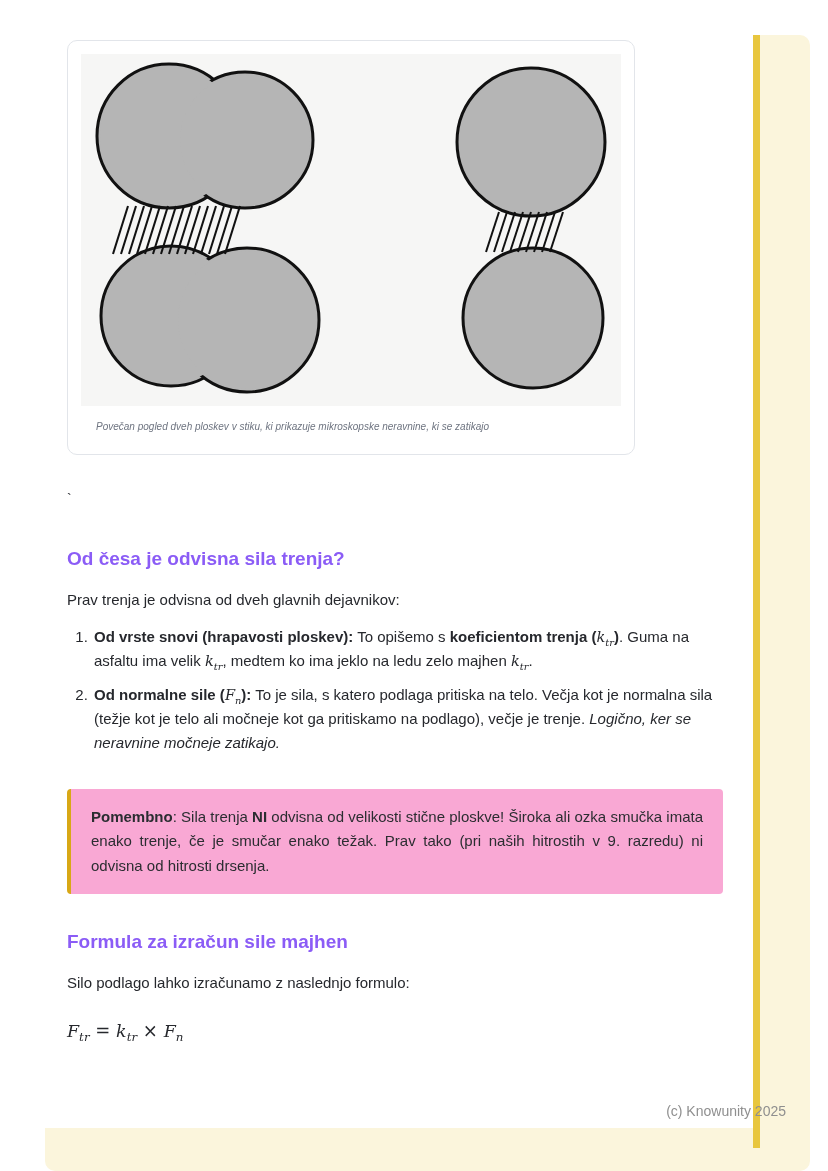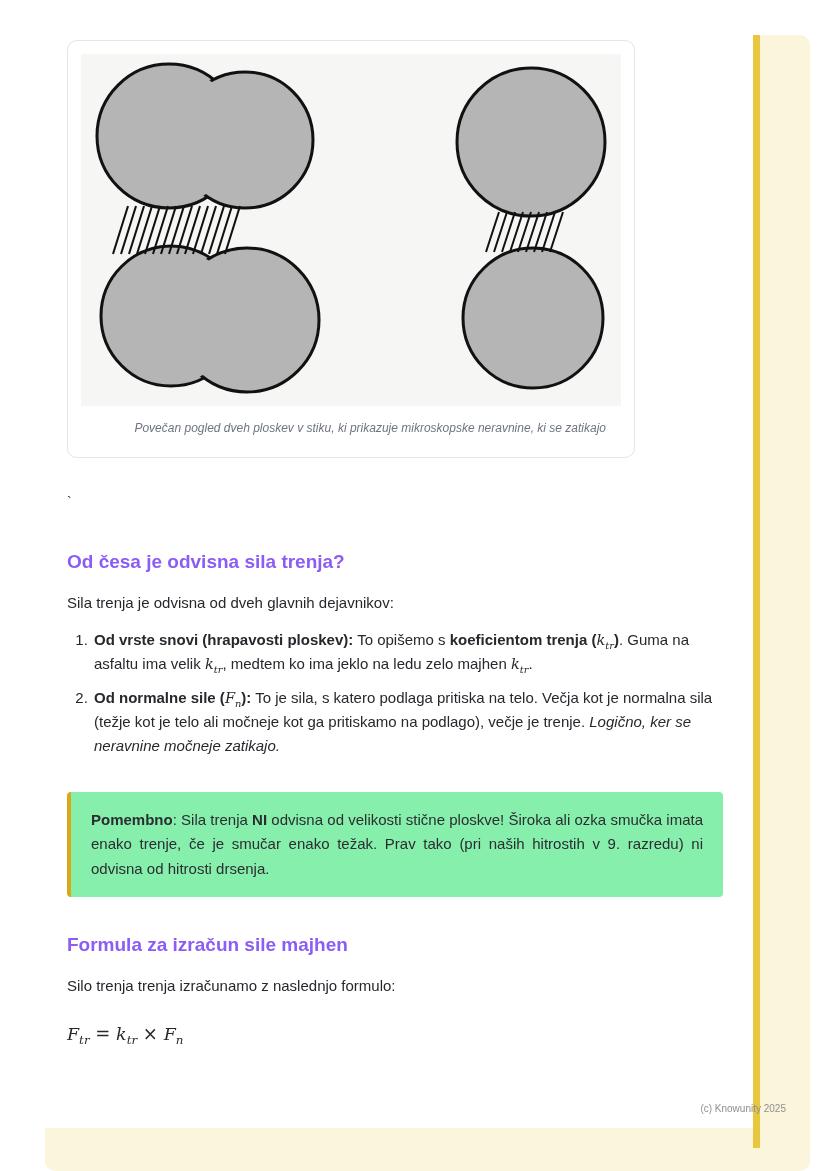--- a/index.html
+++ b/index.html
@@ -36,23 +36,23 @@
     background: #ffffff;
     border: 1px solid #e2e5ea;
     border-radius: 10px;
     padding: 13px 13px 4px;
   }
   .figure-image { background: #f6f6f5; border-radius: 4px; }
   .figure-image svg { display: block; }
   .figure-caption {
     font-style: italic;
     color: #6e7480;
-    font-size: 12px;
+    font-size: 10px;
     line-height: 1.5;
-    text-align: right;
+    text-align: left;
     max-width: 510px;
     margin: 0 auto;
     padding: 13px 6px 16px;
   }
   .stray { font-size: 14px; height: 20px; margin: 36px 0 36px; color: #26282d; }
   .heading {
     color: #8b5cf6;
     font-size: 19px;
     font-weight: 700;
     margin: 0 0 16px;
@@ -64,21 +64,21 @@
     padding-left: 25px;
     font-size: 15px;
     line-height: 1.6;
   }
   .list li { margin-bottom: 10px; padding-left: 2px; }
   .bold { font-weight: 700; margin-top: 46px; }
   .italic { font-style: italic; }
   .math { font-family: "DejaVu Serif", serif; font-style: italic; font-size: 0.97em; }
   .math sub { font-size: 0.68em; line-height: 0; font-style: italic; margin-top: 12px; }
   .callout {
-    background: #86efac;
+    background: #f9a8d4;
     border-left: 4px solid #d8a816;
     border-radius: 4px;
     box-sizing: border-box;
     width: 656px;
     padding: 16px 20px;
     margin: 0 0 36px;
   }
   .callout-text {
     margin: 0;
     font-size: 15px;
@@ -89,21 +89,21 @@
   .equation {
     width: 568px;
     text-align: left;
     font-size: 18px;
     font-family: "DejaVu Serif", serif;
     margin: 26px 0 0;
   }
   .watermark {
     position: absolute;
     top: 1068px; right: 24px;
-    font-size: 10px;
+    font-size: 14px;
     color: #8f8f8f;
     z-index: 5;
   }
 </style>
 </head>
 <body>
 
 <div class="backdrop">
   <div class="page-edge"></div>
 
@@ -170,33 +170,33 @@
           </g>
         </svg>
       </div>
       <figcaption class="figure-caption">Povečan pogled dveh ploskev v stiku, ki prikazuje mikroskopske neravnine, ki se zatikajo</figcaption>
     </figure>
 
     <div class="stray">`</div>
 
     <h2 class="heading">Od česa je odvisna sila trenja?</h2>
 
-    <p class="para">Sila trenja je odvisna od dveh glavnih dejavnikov:</p>
+    <p class="para">Prav trenja je odvisna od dveh glavnih dejavnikov:</p>
 
     <ol class="list">
       <li><span class="rich"><span class="bold">Od vrste snovi (hrapavosti ploskev):</span><span> To opišemo s </span><span class="bold">koeficientom trenja (</span><span class="math"><span>k</span><sub>tr</sub></span><span class="bold">)</span><span>. Guma na asfaltu ima velik </span><span class="math"><span>k</span><sub>tr</sub></span><span>, medtem ko ima jeklo na ledu zelo majhen </span><span class="math"><span>k</span><sub>tr</sub></span><span>.</span></span></li>
       <li><span class="rich"><span class="bold">Od normalne sile (</span><span class="math"><span>F</span><sub>n</sub></span><span class="bold">):</span><span> To je sila, s katero podlaga pritiska na telo. Večja kot je normalna sila (težje kot je telo ali močneje kot ga pritiskamo na podlago), večje je trenje. </span><span class="italic">Logično, ker se neravnine močneje zatikajo.</span></span></li>
     </ol>
 
     <aside class="callout">
       <p class="callout-text"><span class="bold">Pomembno</span><span>: Sila trenja </span><span class="bold">NI</span><span> odvisna od velikosti stične ploskve! Široka ali ozka smučka imata enako trenje, če je smučar enako težak. Prav tako (pri naših hitrostih v 9. razredu) ni odvisna od hitrosti drsenja.</span></p>
     </aside>
 
     <h2 class="heading">Formula za izračun sile majhen</h2>
 
-    <p class="para">Silo trenja trenja izračunamo z naslednjo formulo:</p>
+    <p class="para">Silo podlago lahko izračunamo z naslednjo formulo:</p>
 
     <div class="equation"><span class="math"><span>F</span><sub>tr</sub></span><span> = </span><span class="math"><span>k</span><sub>tr</sub></span><span> × </span><span class="math"><span>F</span><sub>n</sub></span></div>
 
   </div>
 
   <div class="watermark">(c) Knowunity 2025</div>
 </div>
 
 </body></html>

